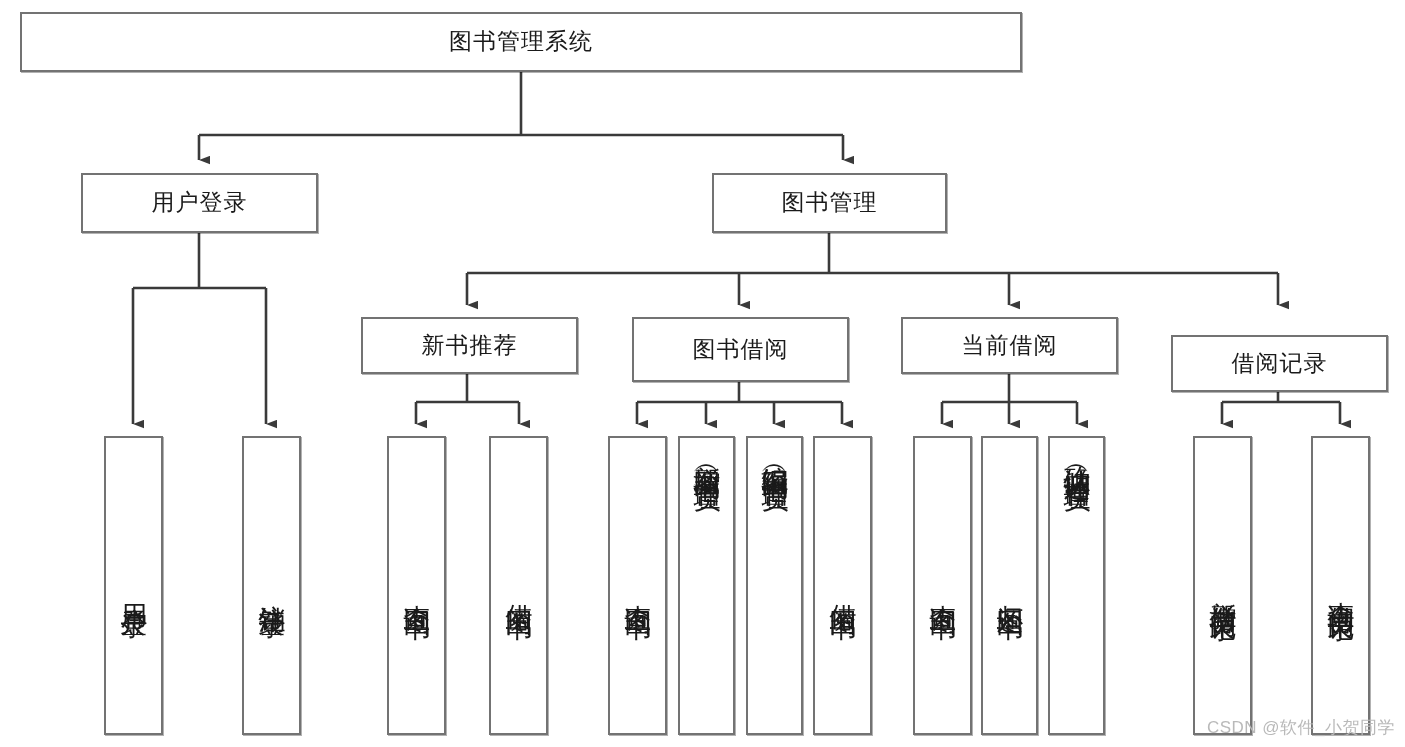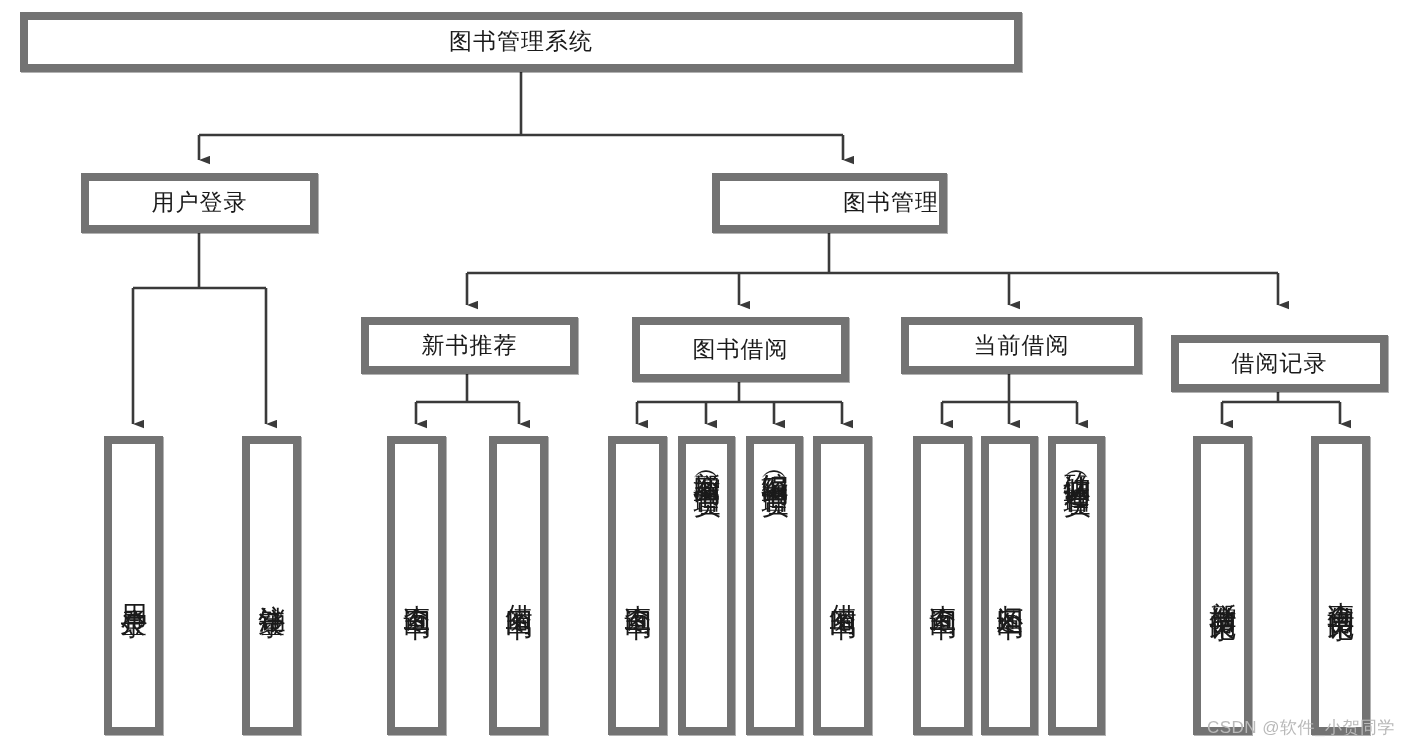--- a/index.html
+++ b/index.html
@@ -23,21 +23,21 @@
     left: 0;
     top: 0;
     width: 1405px;
     height: 747px;
     pointer-events: none;
   }
   .node {
     position: absolute;
     box-sizing: border-box;
     background: #ffffff;
-    border: 8px solid #737373;
+    border: 2px solid #737373;
     display: flex;
     align-items: center;
     justify-content: center;
     color: #1a1a1a;
     box-shadow: 1px 1px 0 rgba(0,0,0,0.30);
   }
   .node .lbl {
     display: block;
     text-align: center;
     line-height: 1.18;
@@ -131,33 +131,33 @@
   </svg>
 
   <div class="node horiz" style="left:20px; top:12px; width:1002px; height:60px;">
     <span class="lbl">图书管理系统</span>
   </div>
 
   <div class="node horiz" style="left:81px; top:173px; width:237px; height:60px;">
     <span class="lbl">用户登录</span>
   </div>
 
-  <div class="node horiz" style="left:712px; top:173px; width:235px; height:60px;justify-content:flex-end;">
+  <div class="node horiz" style="left:712px; top:173px; width:235px; height:60px;">
     <span class="lbl">图书管理</span>
   </div>
 
   <div class="node horiz" style="left:361px; top:317px; width:217px; height:57px;">
     <span class="lbl">新书推荐</span>
   </div>
 
   <div class="node horiz" style="left:632px; top:317px; width:217px; height:65px;">
     <span class="lbl">图书借阅</span>
   </div>
 
-  <div class="node horiz" style="left:901px; top:317px; width:241px; height:57px;">
+  <div class="node horiz" style="left:901px; top:317px; width:217px; height:57px;">
     <span class="lbl">当前借阅</span>
   </div>
 
   <div class="node horiz" style="left:1171px; top:335px; width:217px; height:57px;">
     <span class="lbl">借阅记录</span>
   </div>
 
   <div class="node vert mid" style="left:104px; top:436px; width:59px; height:299px;">
     <span class="lbl">用户登录</span>
   </div>

